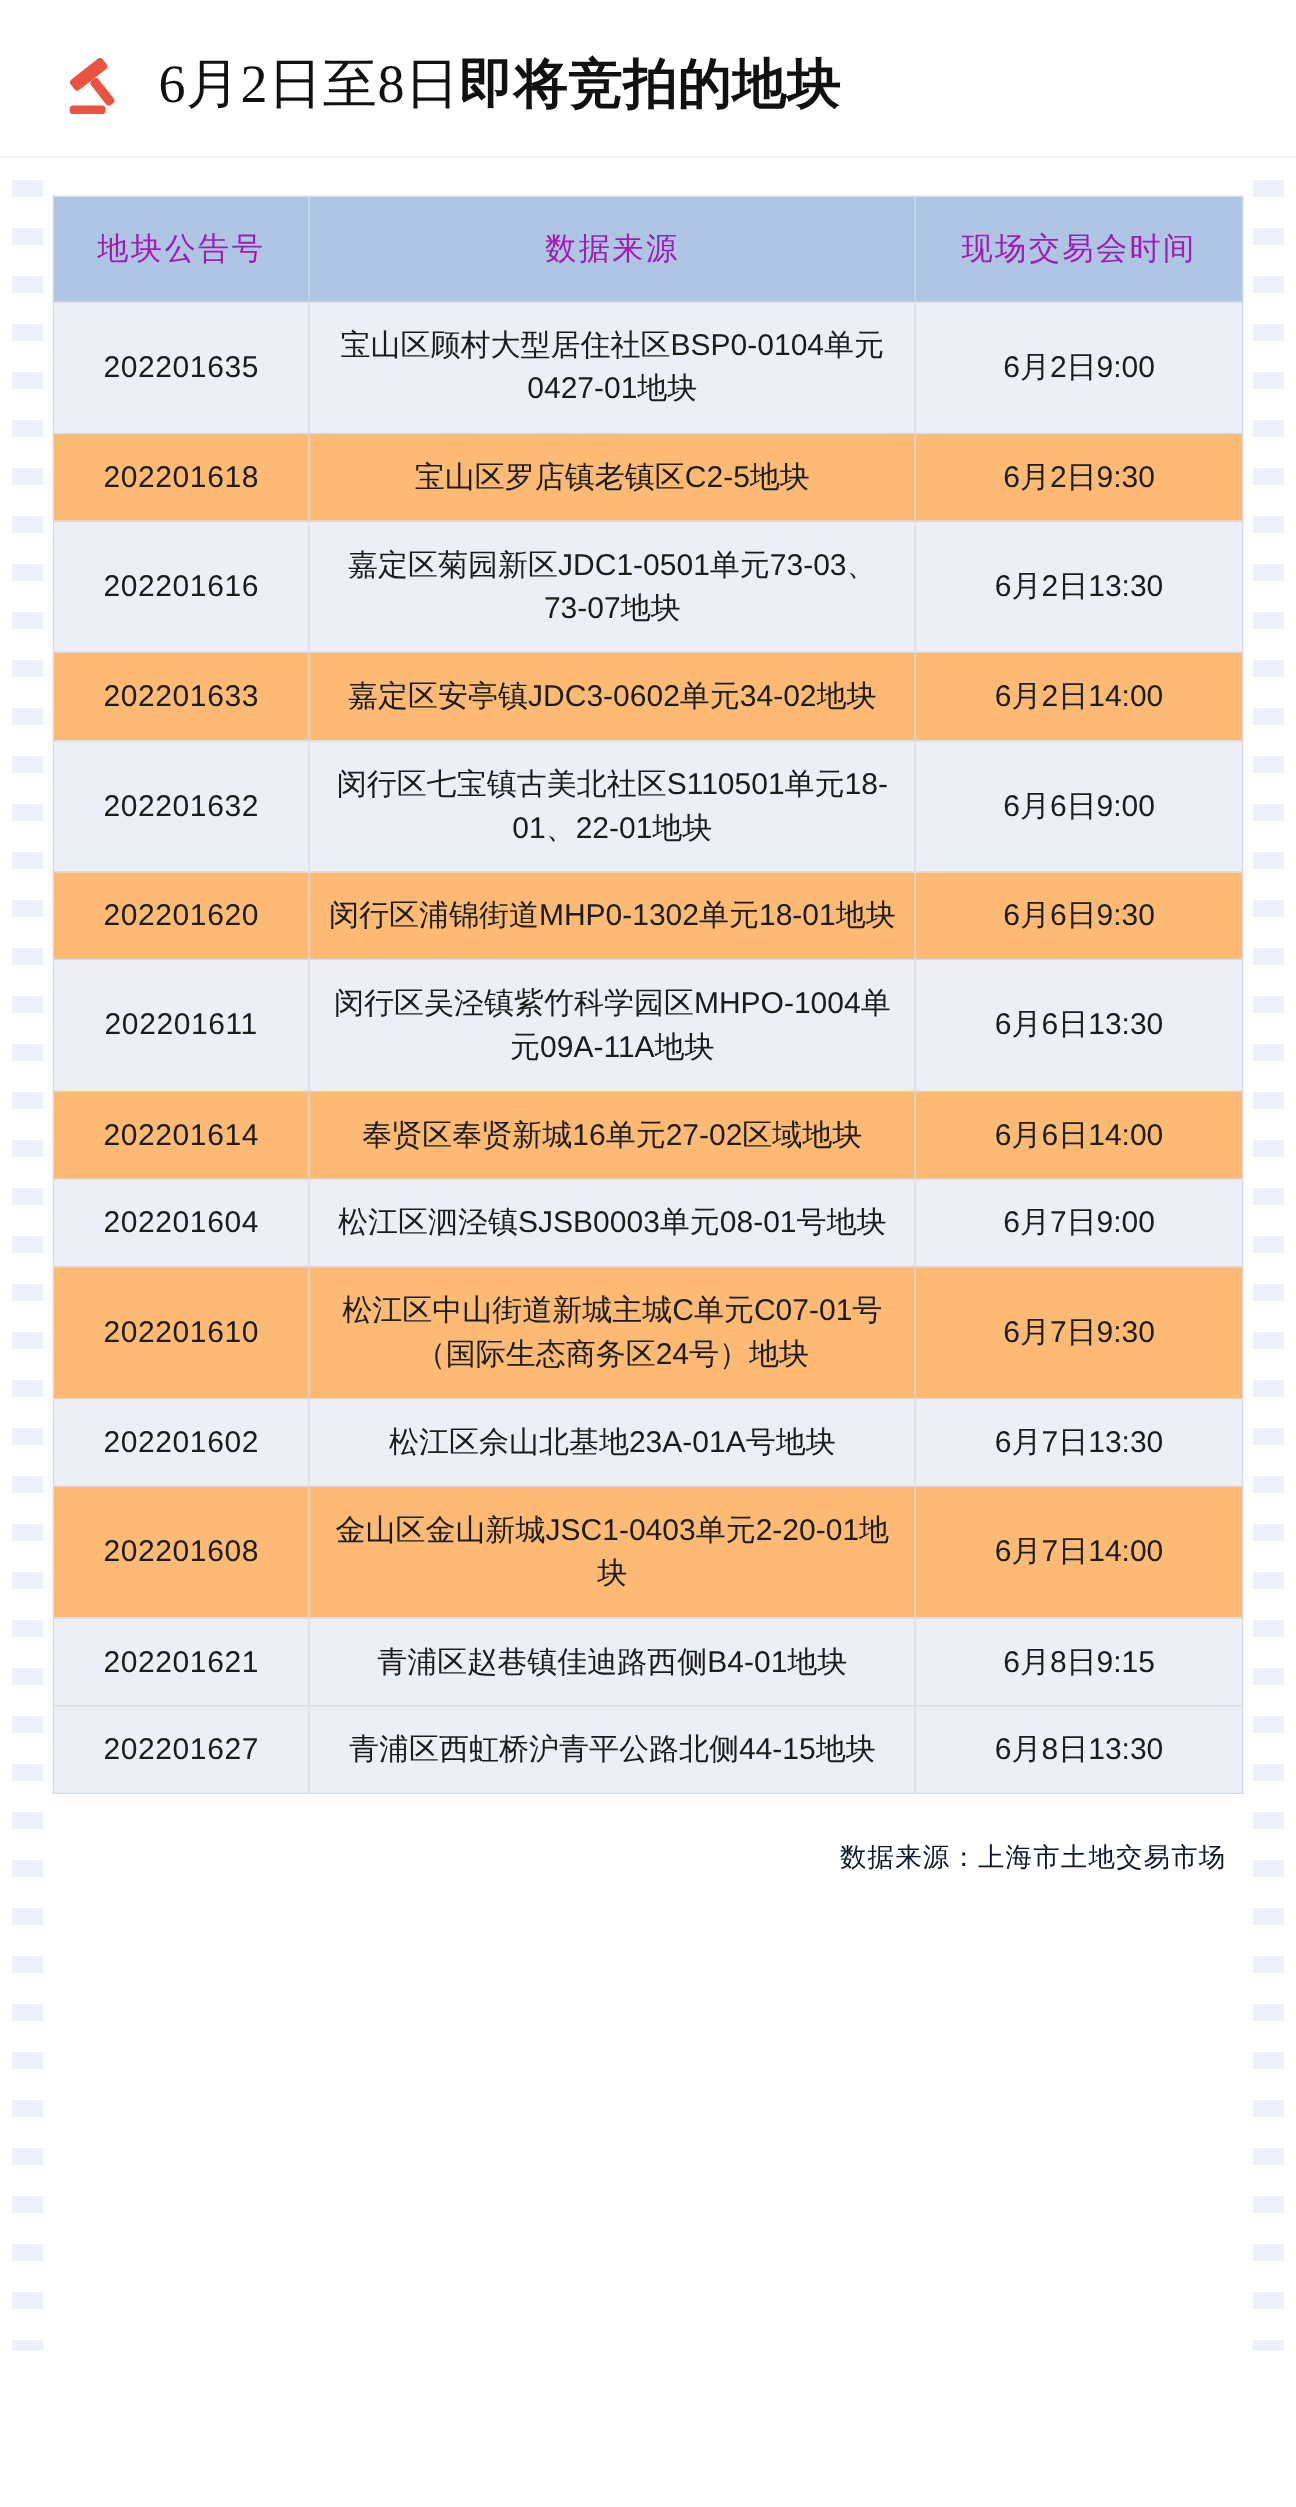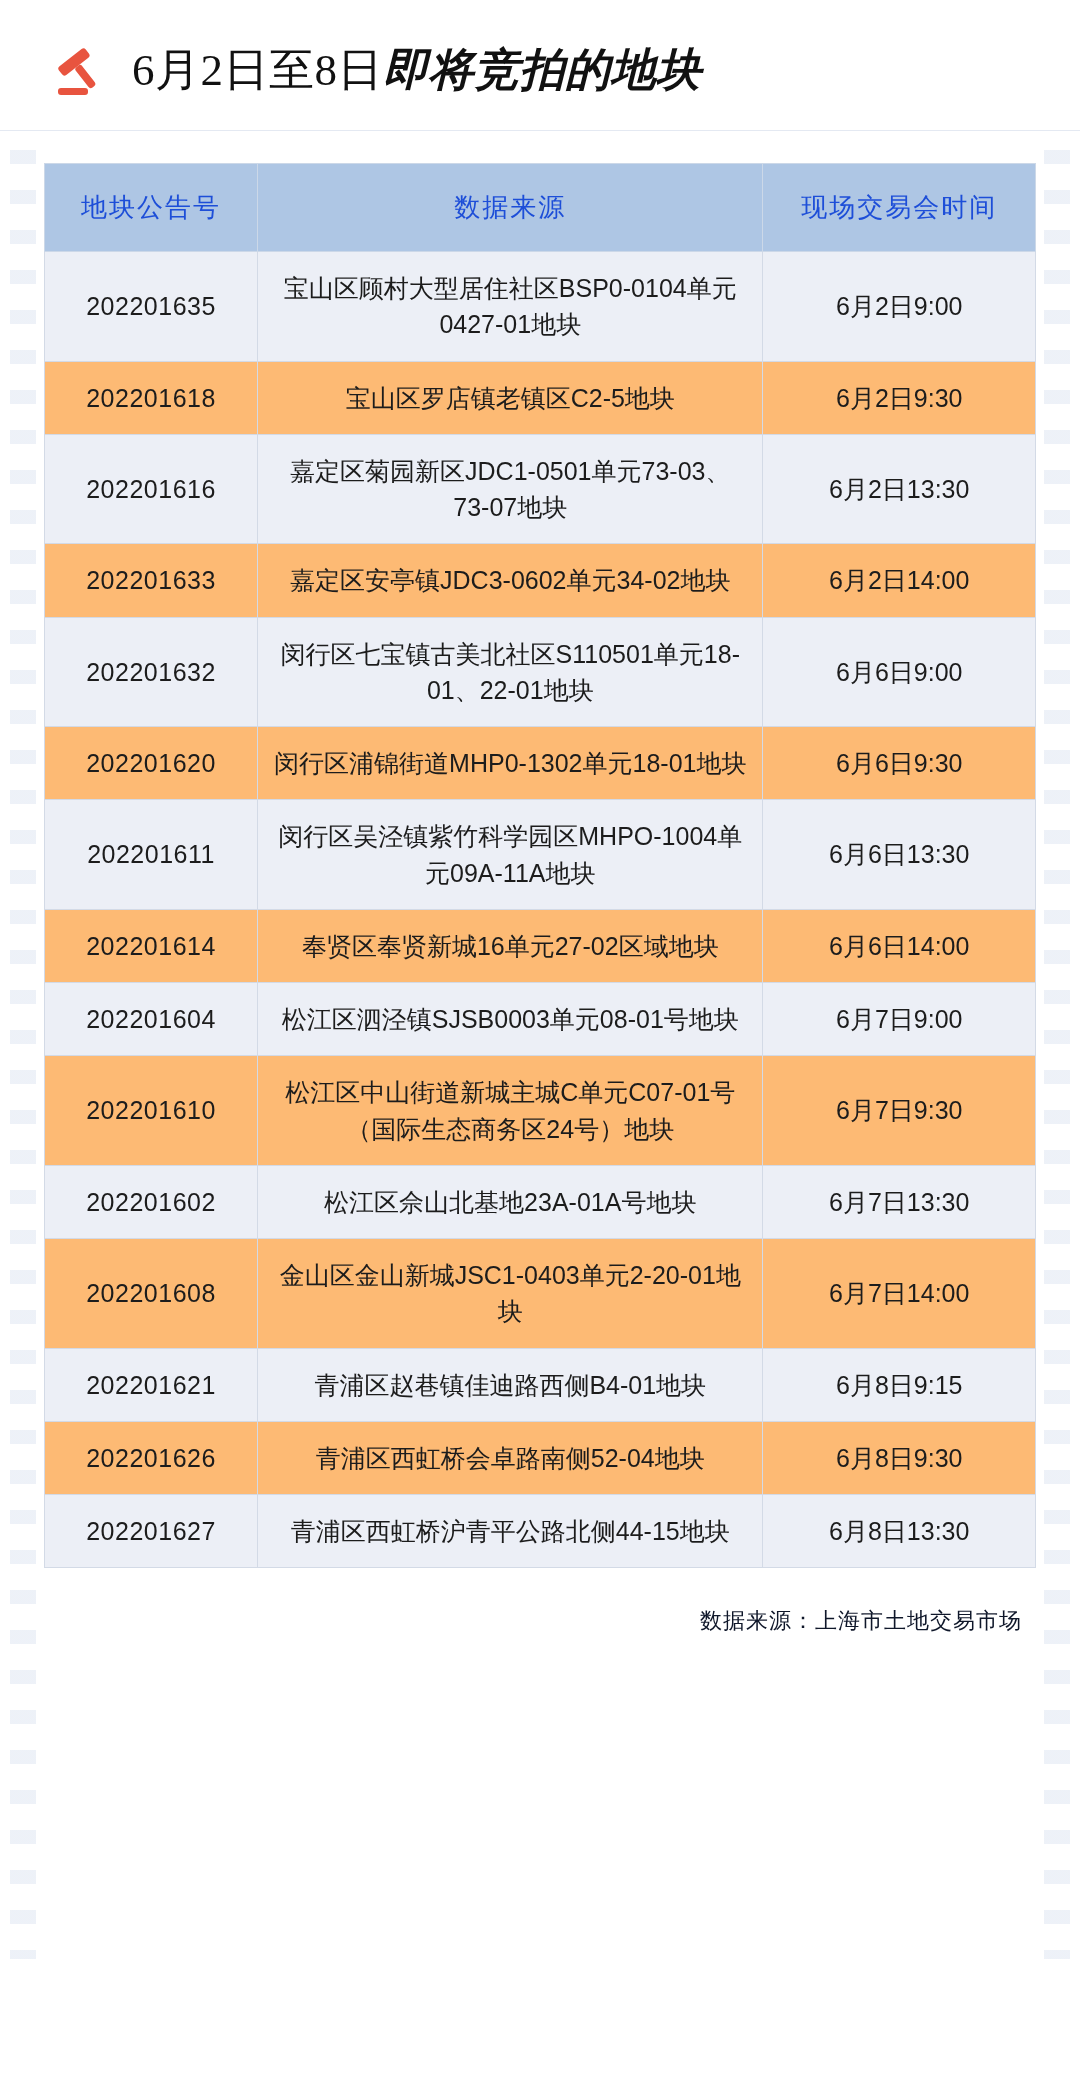--- a/index.html
+++ b/index.html
@@ -55,38 +55,37 @@
   .gavel svg { display: block; }
   .title {
     font-size: 45px;
     line-height: 1.1;
     letter-spacing: 0.5px;
     color: #111111;
     font-family: "Liberation Serif", "DejaVu Serif", serif;
   }
   .title .bold {
     font-weight: bold;
-    font-style: italic;
   }
 
   .table-wrap {
     padding: 32px 44px 22px 44px;
   }
   table.land-table {
     border-collapse: collapse;
     width: 100%;
     table-layout: fixed;
   }
   table.land-table col.c1 { width: 21.5%; }
   table.land-table col.c2 { width: 51%; }
   table.land-table col.c3 { width: 27.5%; }
 
   table.land-table th {
     background: #aec6e4;
-    color: #1d4ed8;
+    color: #a21caf;
     font-size: 26px;
     font-weight: normal;
     padding: 26px 6px;
     border: 1px solid #ccd8e8;
     letter-spacing: 2px;
   }
   table.land-table td {
     border: 1px solid #d3dae6;
     font-size: 25px;
     padding: 18px 14px;
@@ -214,25 +213,20 @@
         <tr class="plain">
           <td class="code">202201608</td>
           <td class="name">金山区金山新城JSC1-0403单元2-20-01地块</td>
           <td class="time">6月7日14:00</td>
         </tr>
         <tr class="alt">
           <td class="code">202201621</td>
           <td class="name">青浦区赵巷镇佳迪路西侧B4-01地块</td>
           <td class="time">6月8日9:15</td>
         </tr>
-        <tr class="plain">
-          <td class="code">202201626</td>
-          <td class="name">青浦区西虹桥会卓路南侧52-04地块</td>
-          <td class="time">6月8日9:30</td>
-        </tr>
         <tr class="alt">
           <td class="code">202201627</td>
           <td class="name">青浦区西虹桥沪青平公路北侧44-15地块</td>
           <td class="time">6月8日13:30</td>
         </tr>
       </tbody>
     </table>
   </div>
 
   <div class="footer">

